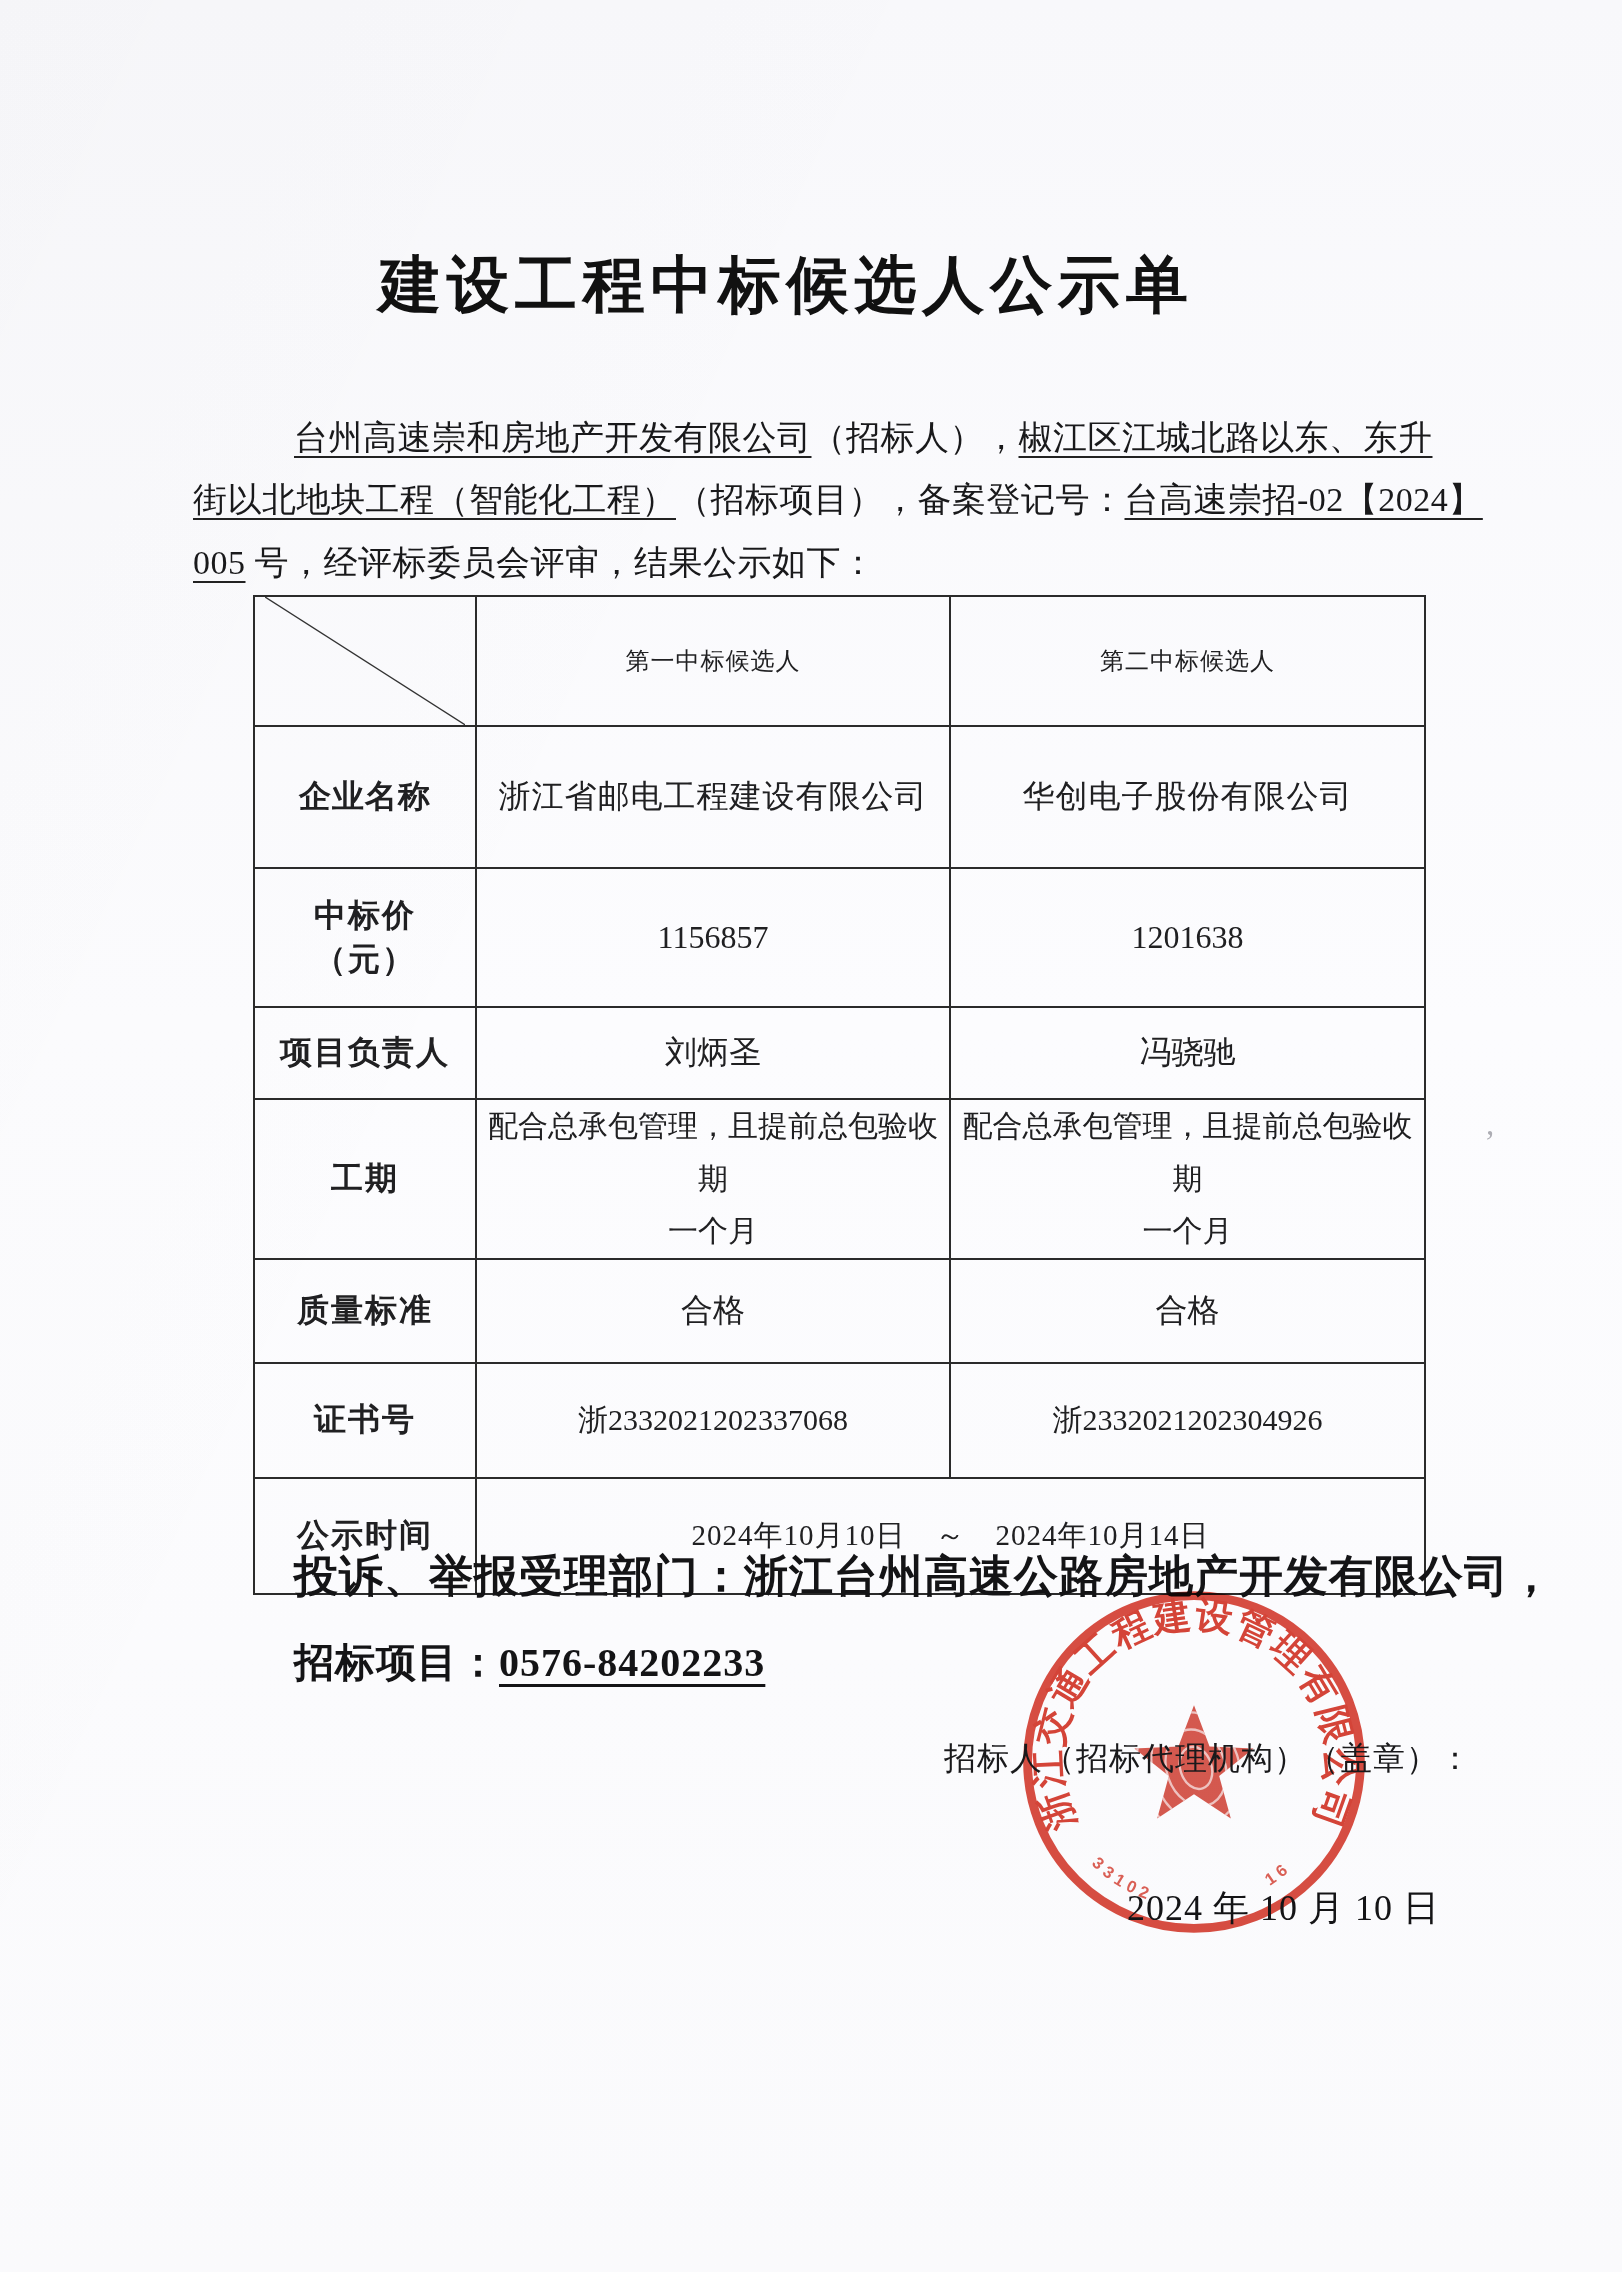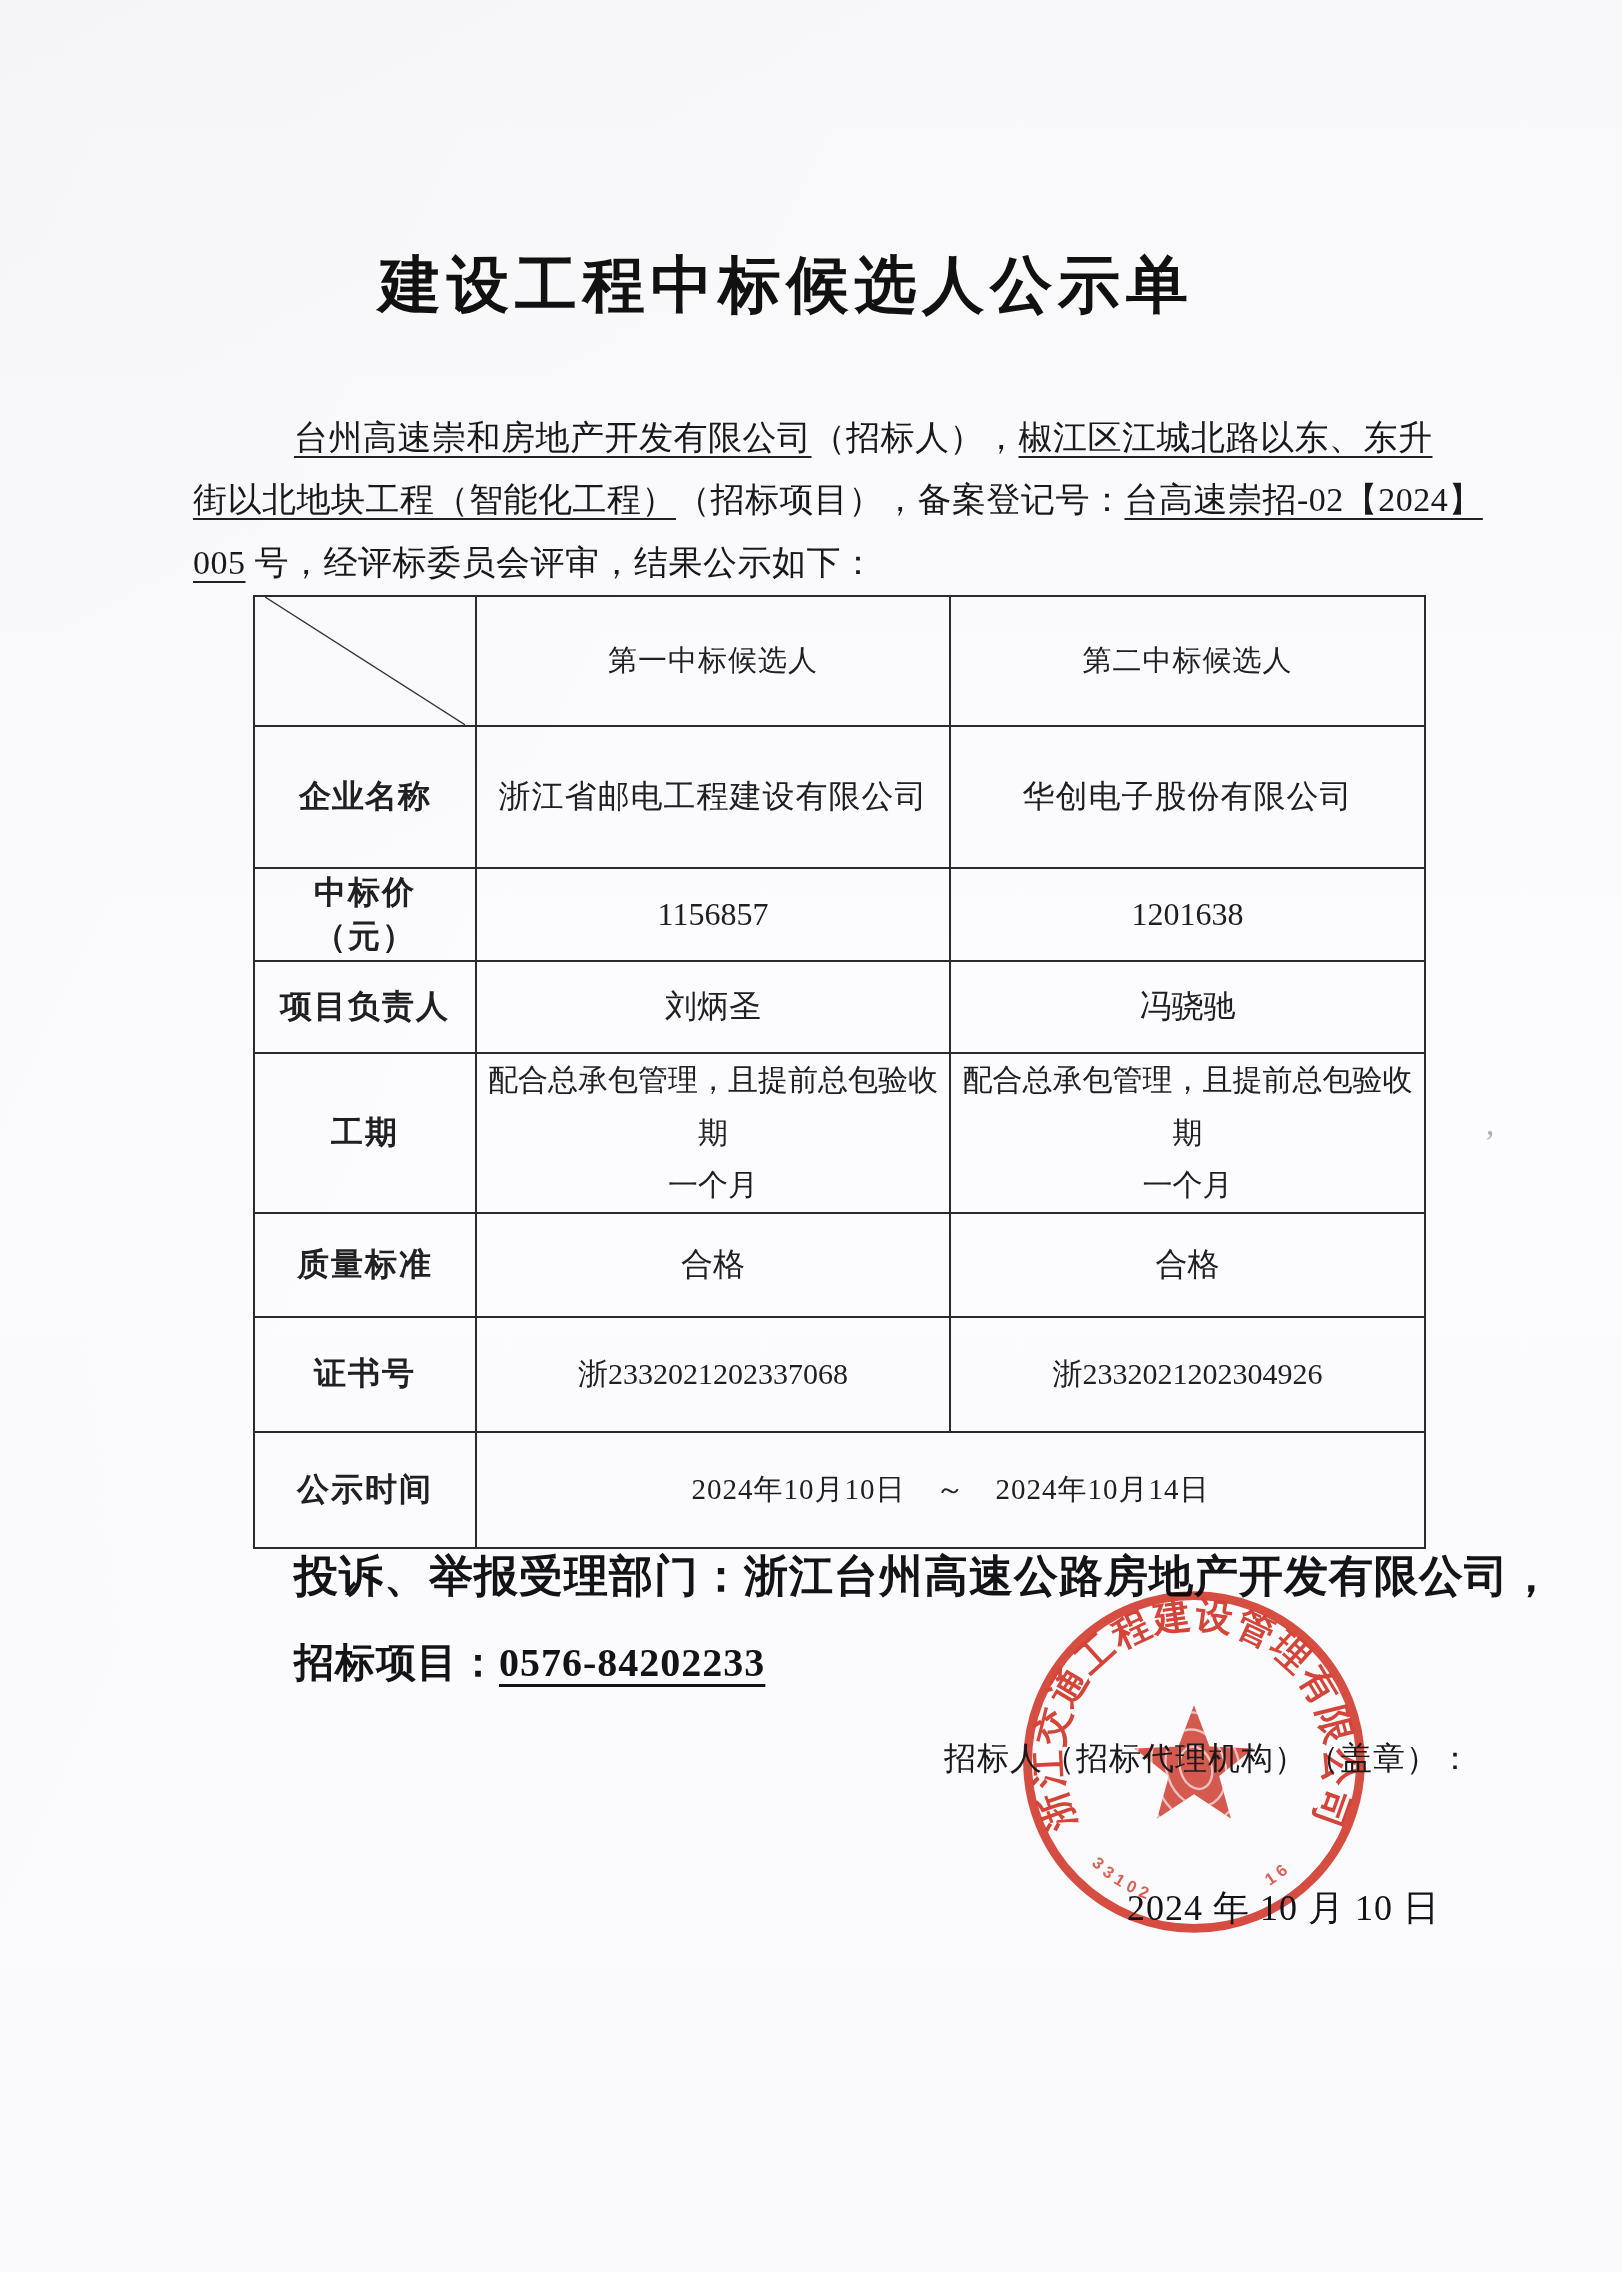--- a/index.html
+++ b/index.html
@@ -46,23 +46,23 @@
   table.bid td{
     border:2px solid #2b2b2b;
     text-align:center;
     vertical-align:middle;
     font-size:32px;
     color:#202022;
     padding:0 9.8px;
     overflow:hidden;
   }
   td.lbl{font-weight:600;font-size:33px;letter-spacing:2px;}
-  tr.r-head{height:130px;} tr.r-head td{font-size:29px;letter-spacing:1px;}
+  tr.r-head{height:130px;} tr.r-head td{font-size:24px;letter-spacing:1px;}
   tr.r-name{height:142px;} tr.r-name td{font-size:32px;letter-spacing:1px;}
-  tr.r-price{height:93px;}
+  tr.r-price{height:139px;}
   tr.r-pm{height:92px;margin-left:22px;}
   tr.r-dur{height:125px;} tr.r-dur td.val{font-size:30px;line-height:1.75;padding:0 11px;}
   tr.r-qual{height:104px;}
   tr.r-cert{height:115px;} tr.r-cert td.val{font-size:30px;}
   tr.r-time{height:116px;} tr.r-time td.val{font-size:29px;letter-spacing:1px;}
   td.diagcell{padding:0;}
   .diagwrap{position:relative;width:100%;height:128px;}
   .diagwrap svg{position:absolute;left:0;top:0;width:100%;height:100%;display:block;}
   .footer-complaint{
     position:absolute;left:294px;top:1547px;

